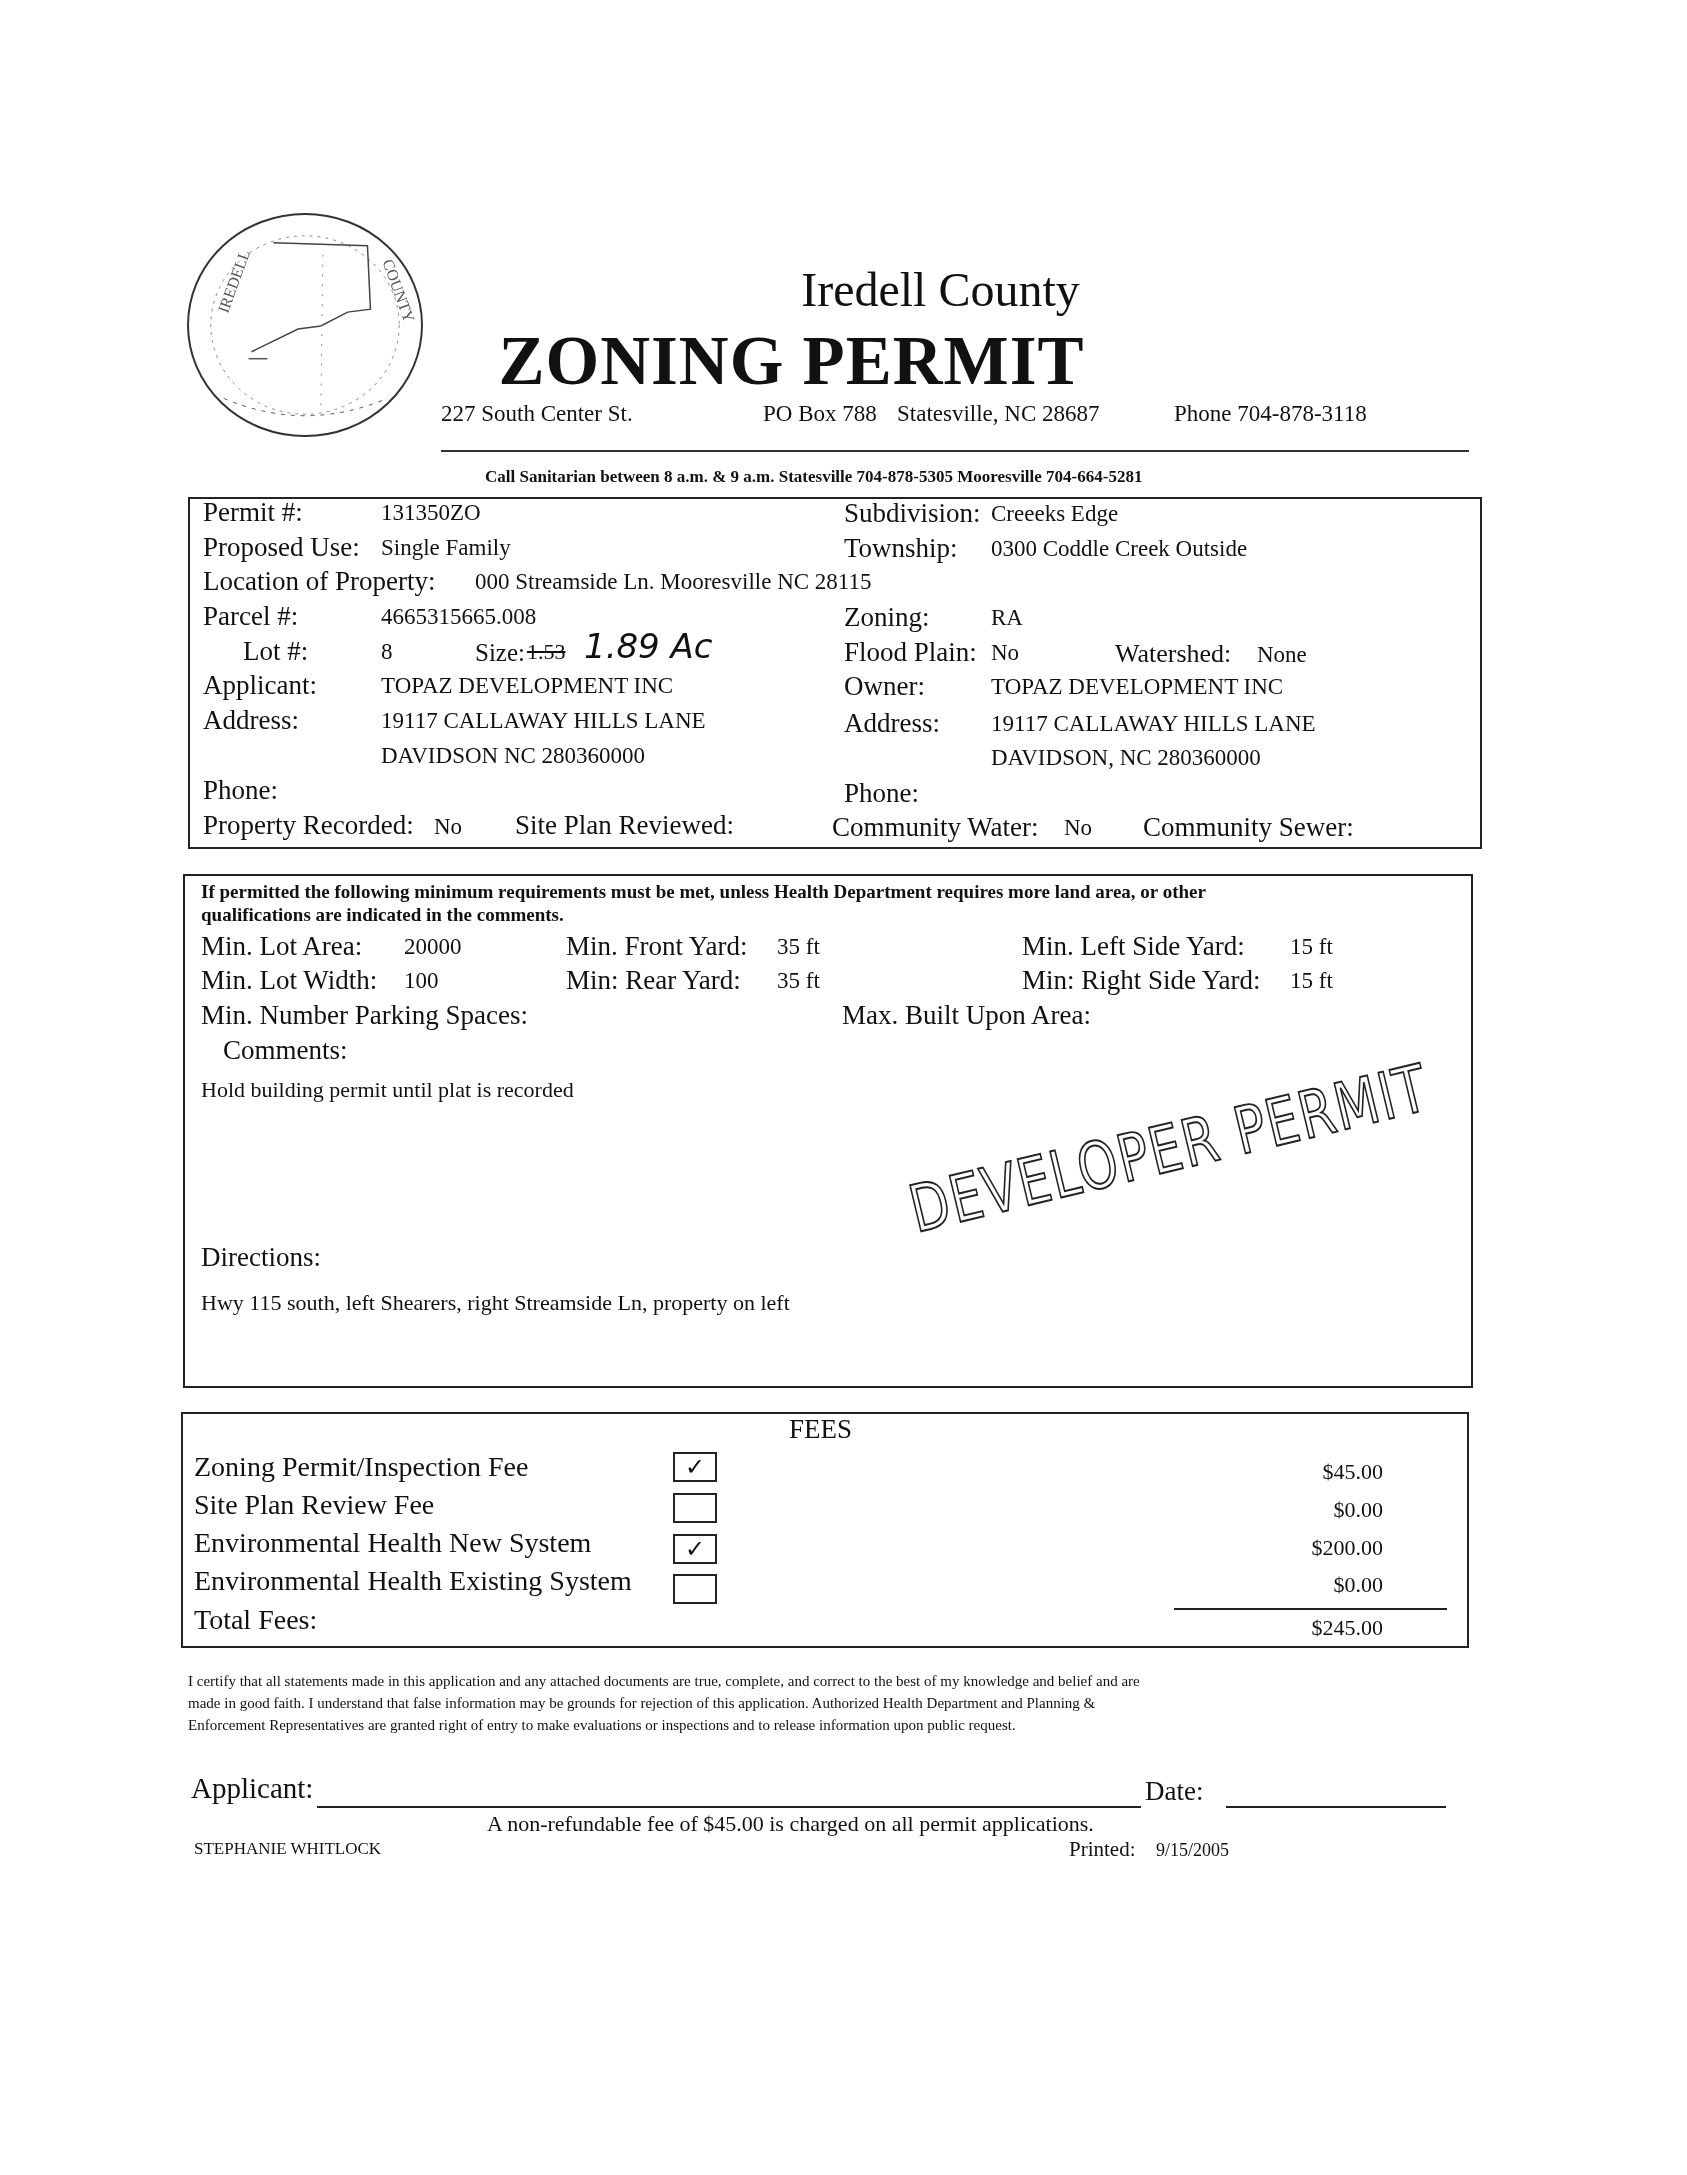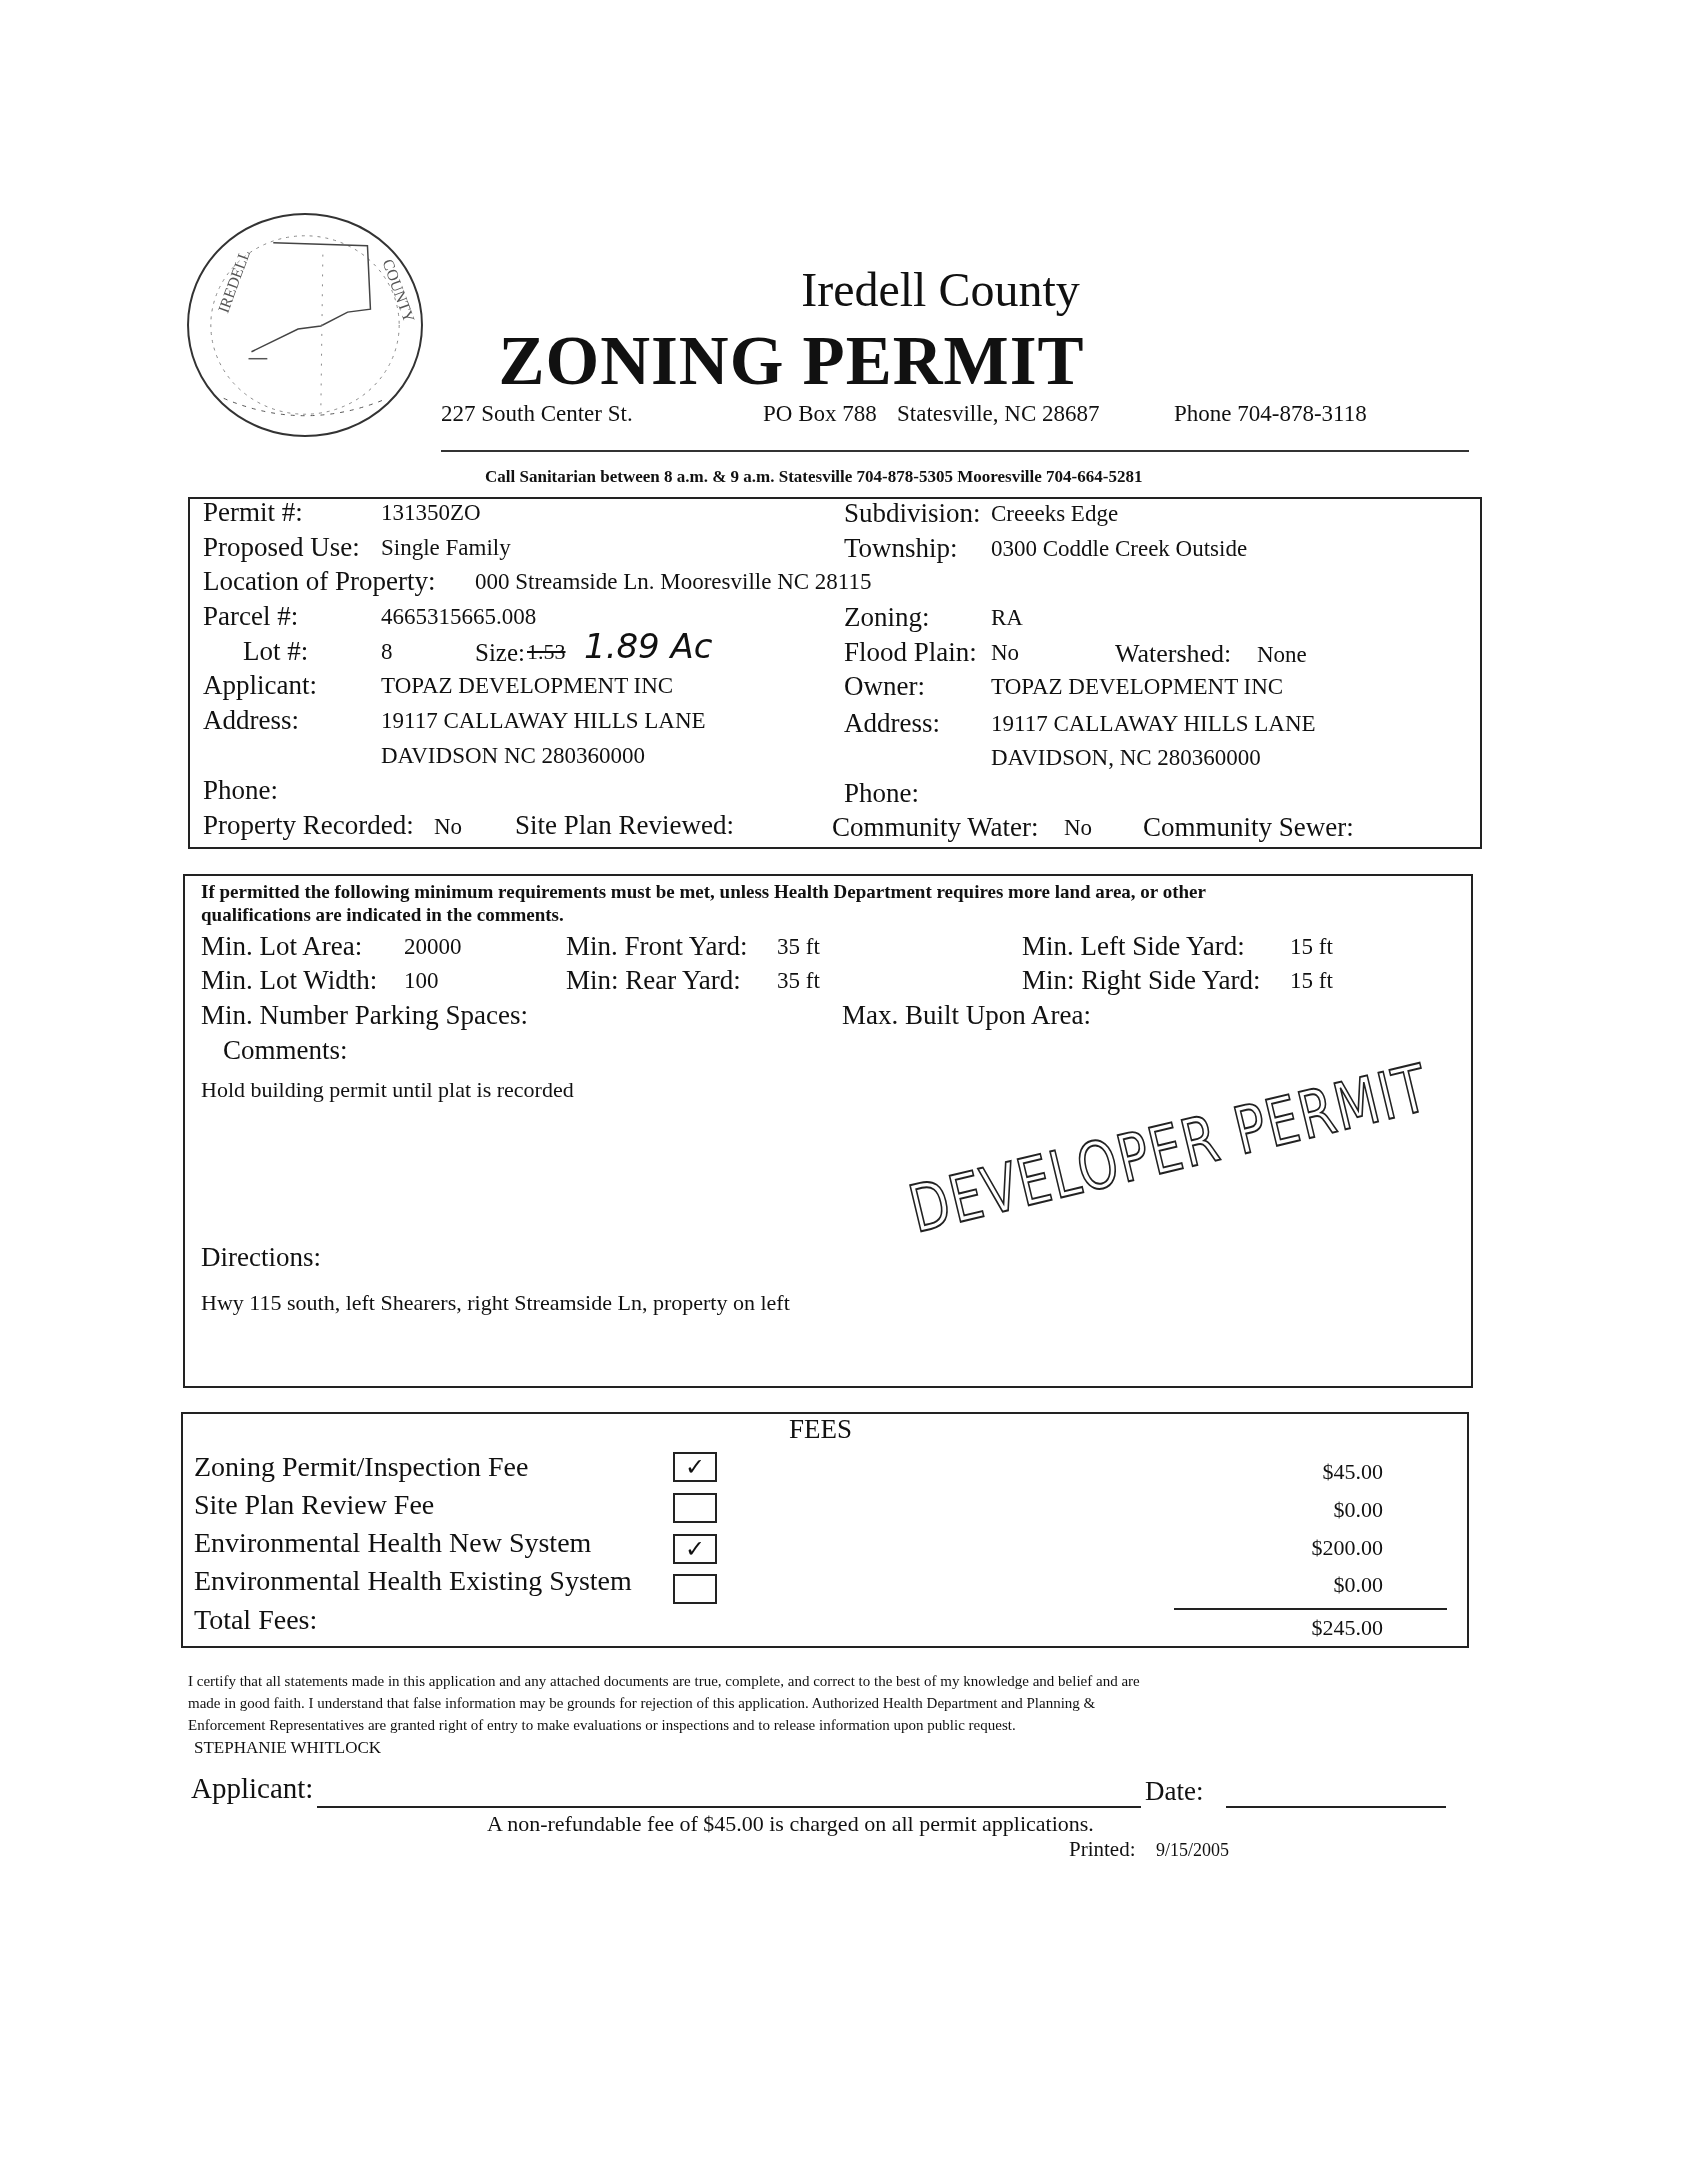--- a/index.html
+++ b/index.html
@@ -162,16 +162,16 @@
 <div class="abs small" style="left:188px; top:1670px;">I certify that all statements made in this application and any attached documents are true, complete, and correct to the best of my knowledge and belief and are</div>
 <div class="abs small" style="left:188px; top:1692px;">made in good faith. I understand that false information may be grounds for rejection of this application. Authorized Health Department and Planning &amp;</div>
 <div class="abs small" style="left:188px; top:1714px;">Enforcement Representatives are granted right of entry to make evaluations or inspections and to release information upon public request.</div>
 
 <div class="abs" style="left:191px; top:1772px; font-size:29px;">Applicant:</div>
 <div class="sigline" style="left:317px; width:824px; top:1806px;"></div>
 <div class="abs" style="left:1145px; top:1776px; font-size:27px;">Date:</div>
 <div class="sigline" style="left:1226px; width:220px; top:1806px;"></div>
 
 <div class="abs" style="left:487px; top:1811px; font-size:22px;">A non-refundable fee of $45.00 is charged on all permit applications.</div>
-<div class="abs" style="left:194px; top:1738px; font-size:17px;text-align:right;">STEPHANIE WHITLOCK</div>
+<div class="abs" style="left:194px; top:1839px; font-size:17px;text-align:right;">STEPHANIE WHITLOCK</div>
 <div class="abs" style="left:1069px; top:1837px; font-size:21px;">Printed:</div>
 <div class="abs" style="left:1156px; top:1840px; font-size:18px;">9/15/2005</div>
 
 
 </body></html>

